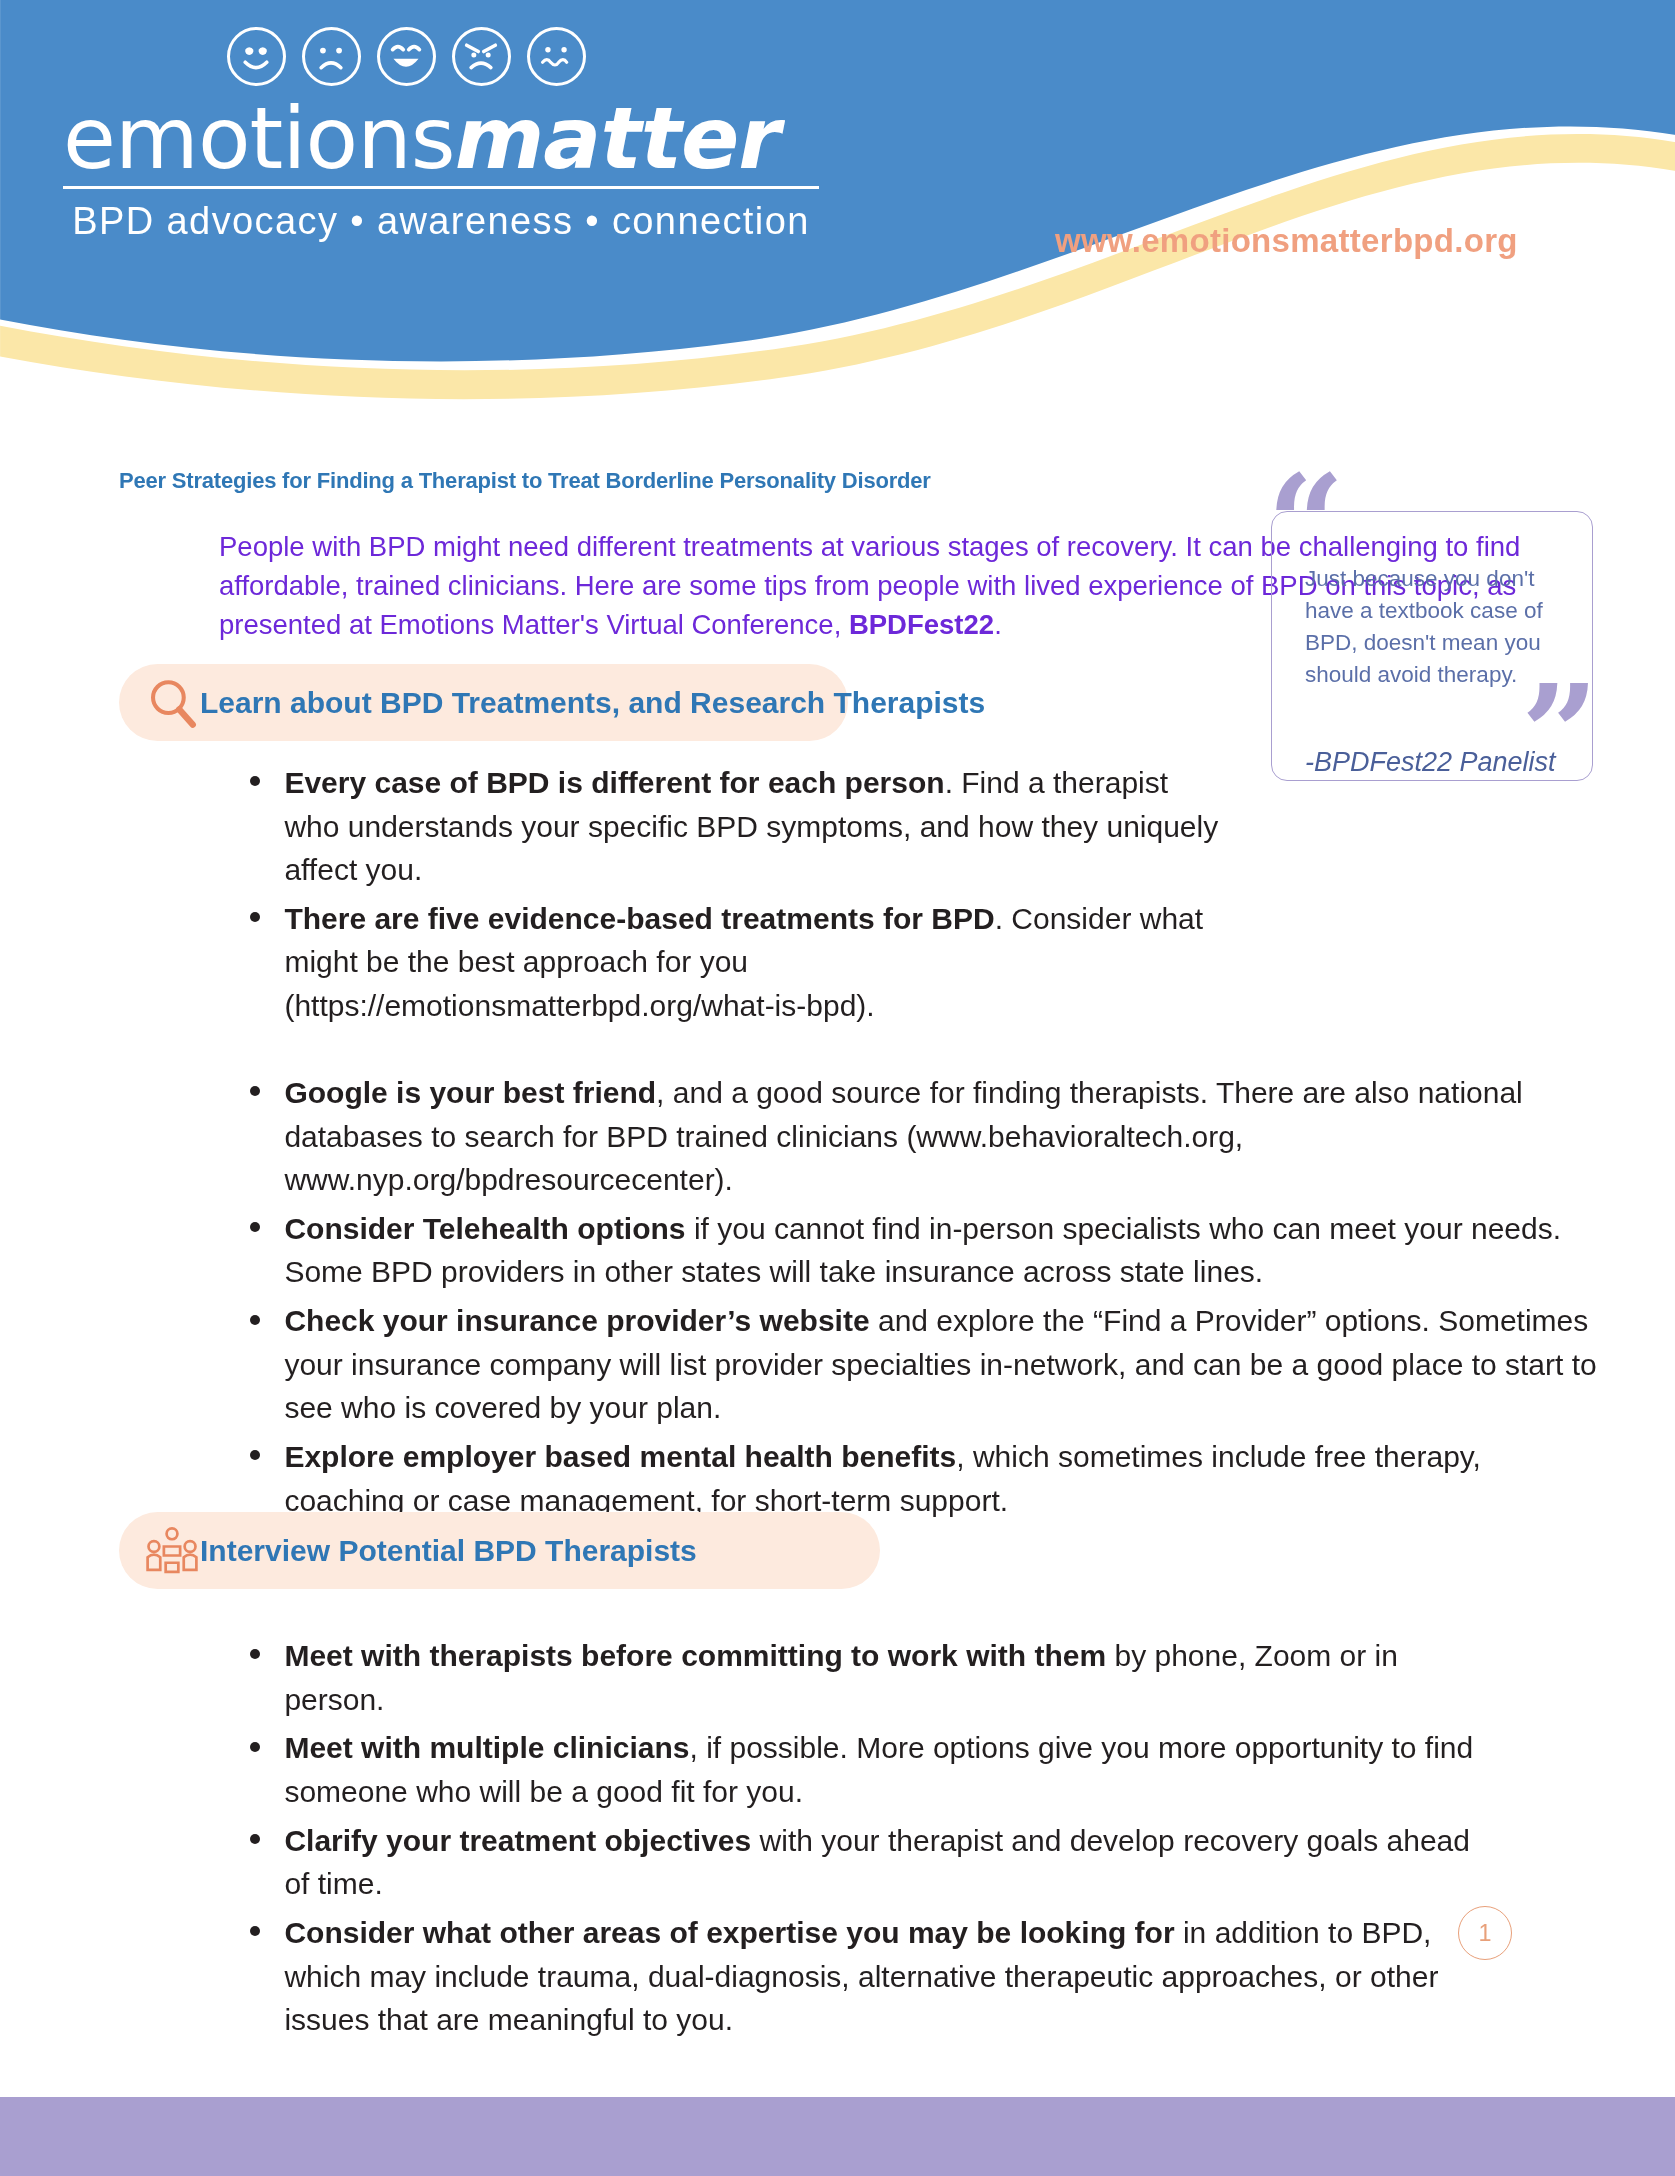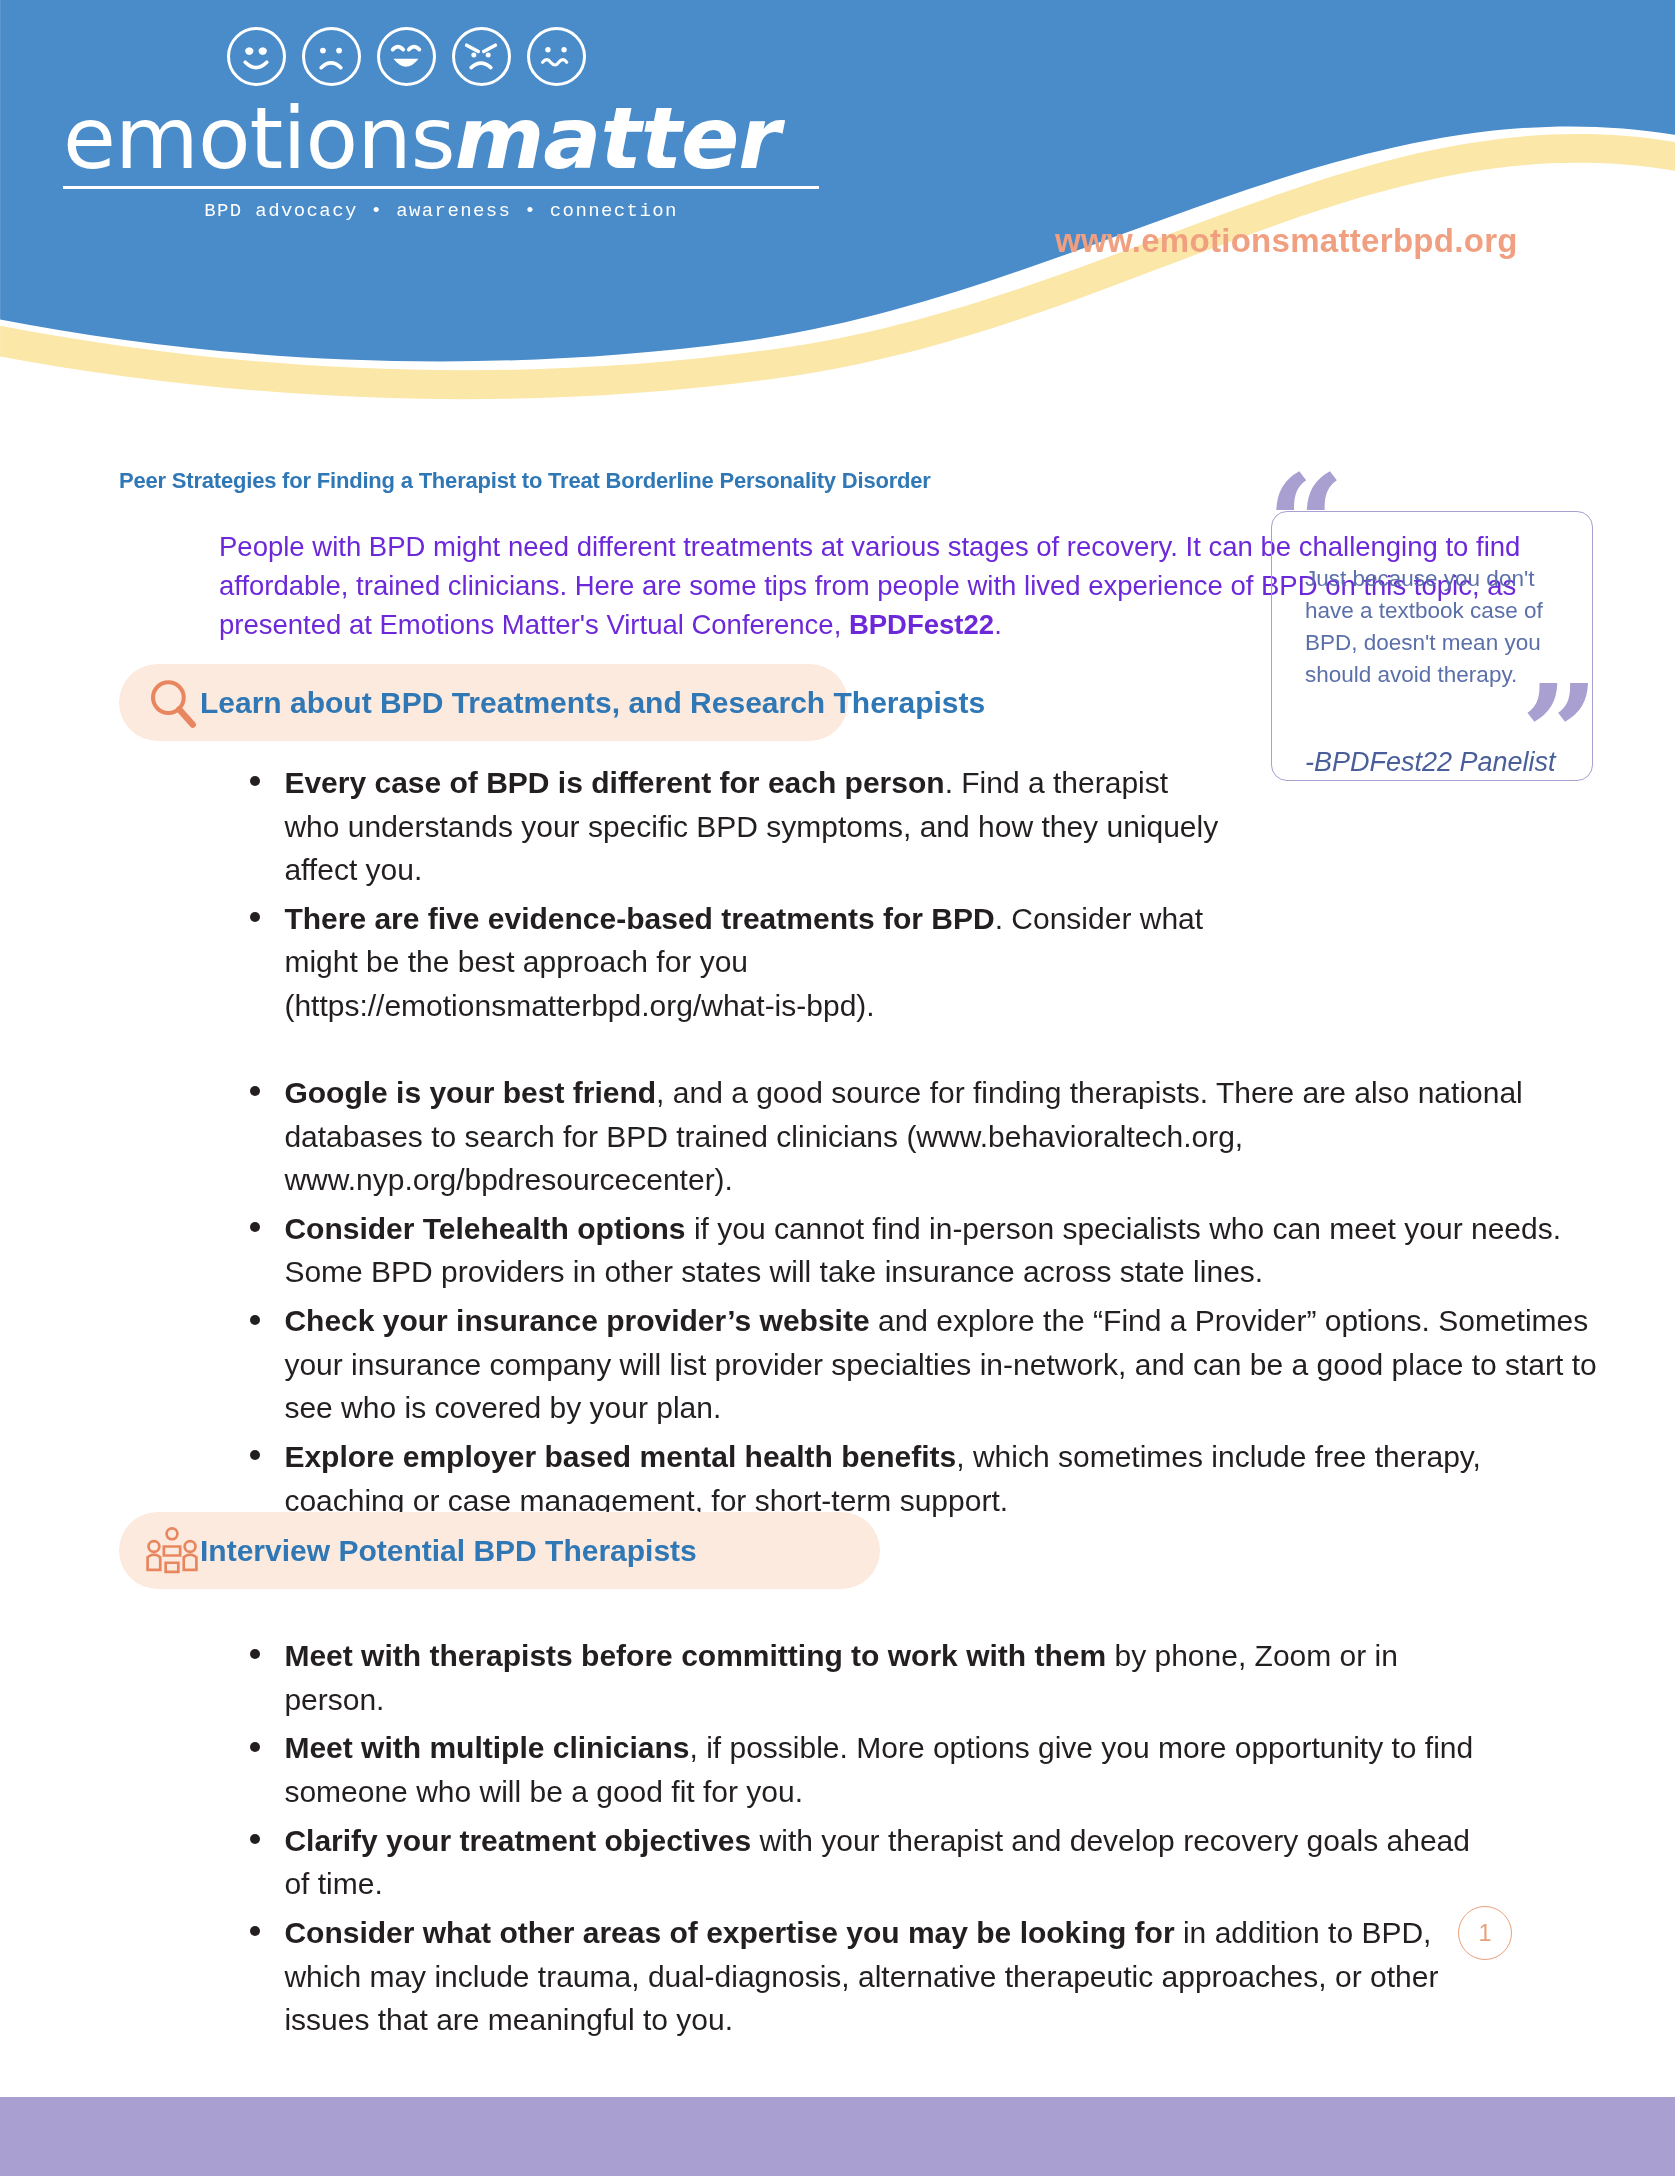--- a/index.html
+++ b/index.html
@@ -60,25 +60,25 @@
 
   .rule {
     margin-top: 5.4px;
     width: 756px;
     height: 2.7px;
     background: #ffffff;
   }
   .tagline {
     margin-top: 10.8px;
     color: #ffffff;
-    font-size: 19px;
+    font-size: 38px;
     letter-spacing: 1.4px;
     text-align: center;
     width: 756px;
-    font-family: Liberation Mono, monospace;
+    font-family: Liberation Sans, sans-serif;
   }
 
   .site-url {
     position: absolute;
     left: 1055px;
     top: 185px;
     color: #f0a080;
     font-size: 33px;
     font-weight: 700;
     letter-spacing: 0.3px;

